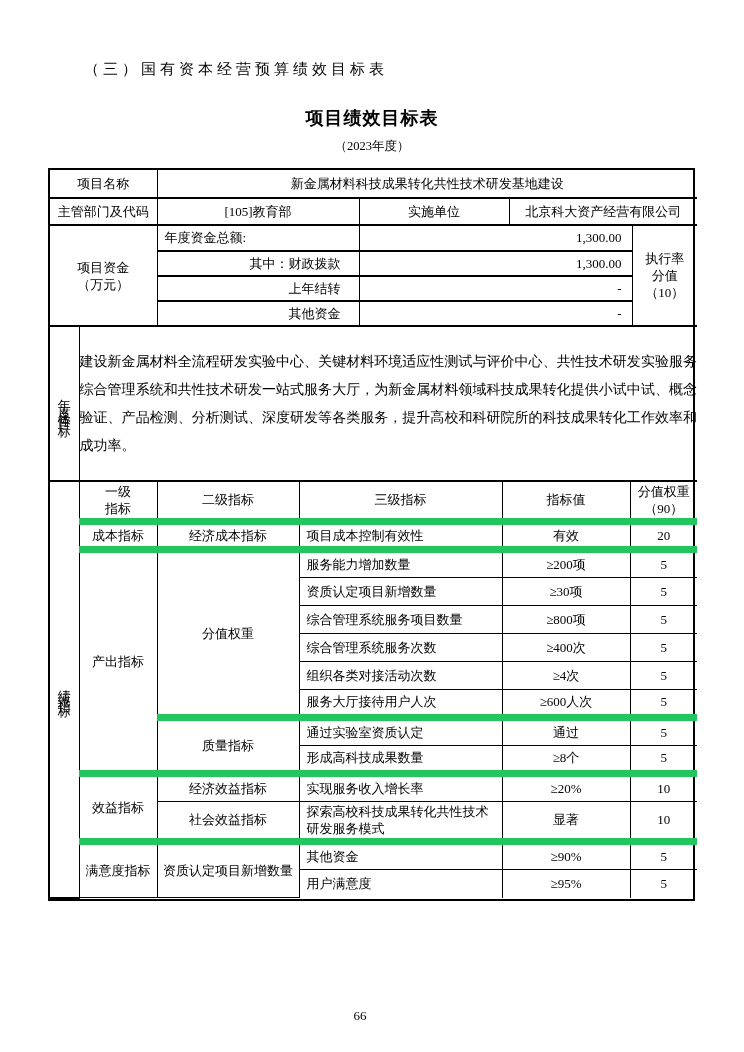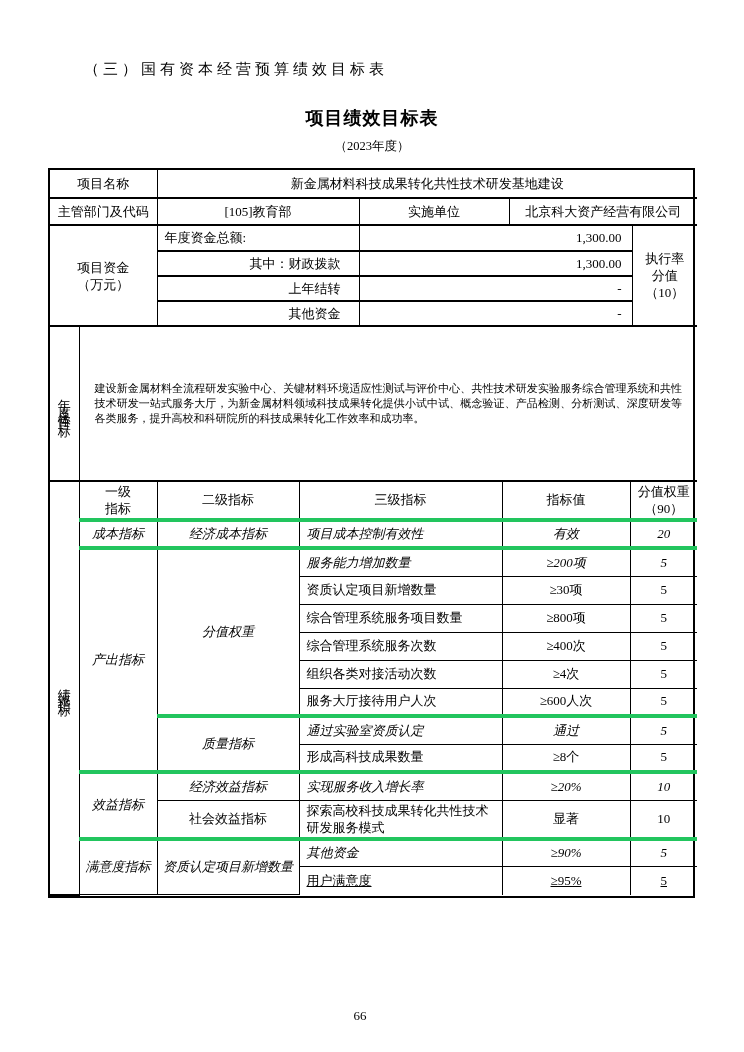--- a/index.html
+++ b/index.html
@@ -34,34 +34,34 @@
     padding: 1px 4px; overflow: hidden;
   }
   tr > td:first-child { border-left: none; }
   tr > td:last-child { border-right: none; }
   table.tA tr:first-child td { border-top: none; }
   table.tA td, table.tB td { border-bottom-width: 2px; }
   table.tB tr:first-child td { border-top: none; }
   table.tC td { border-top: none; border-bottom: 2px solid #000; }
   table.tD td { border-top: none; }
   table.tD tr.hdr td { border-bottom-width: 2px; }
-  table.tD tr.gb > td { border-top: 4px solid #22c55e; font-style: italic; }
-  table.tD tr:last-child td { border-bottom: none; text-decoration: underline; }
+  table.tD tr.gb > td { border-top: 7px solid #22c55e; }
+  table.tD tr:last-child td { border-bottom: none; }
   .h28 { height: 28px; } .h27 { height: 27px; } .h25 { height: 25px; }
   .h38 { height: 38px; } .h154 { height: 154px; }
   .left { text-align: left; padding-left: 7px; }
   .rightpad { text-align: right; padding-right: 18px; }
   .valr { text-align: right; padding-right: 10px; }
   .vertical {
     writing-mode: vertical-rl; text-orientation: upright;
     letter-spacing: 5px; margin: 0 auto; line-height: 1;
   }
   .goal-text {
-    text-align: justify; font-size: 11px; line-height: 15px;
-    padding: 6px 15px;
+    text-align: justify; font-size: 14px; line-height: 28px;
+    padding: 6px 0;
   }
   .two-line { line-height: 17px; }
   .page-number {
     position: absolute; left: 0; top: 1008px; width: 720px;
     text-align: center; font-size: 13px;
   }
 </style>
 </head>
 <body>
 

